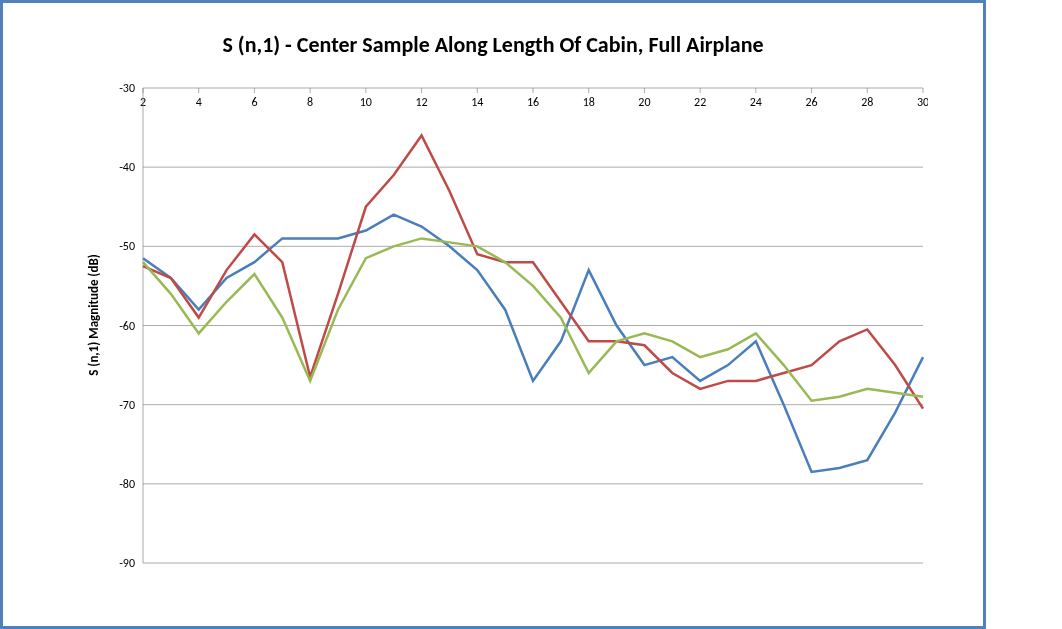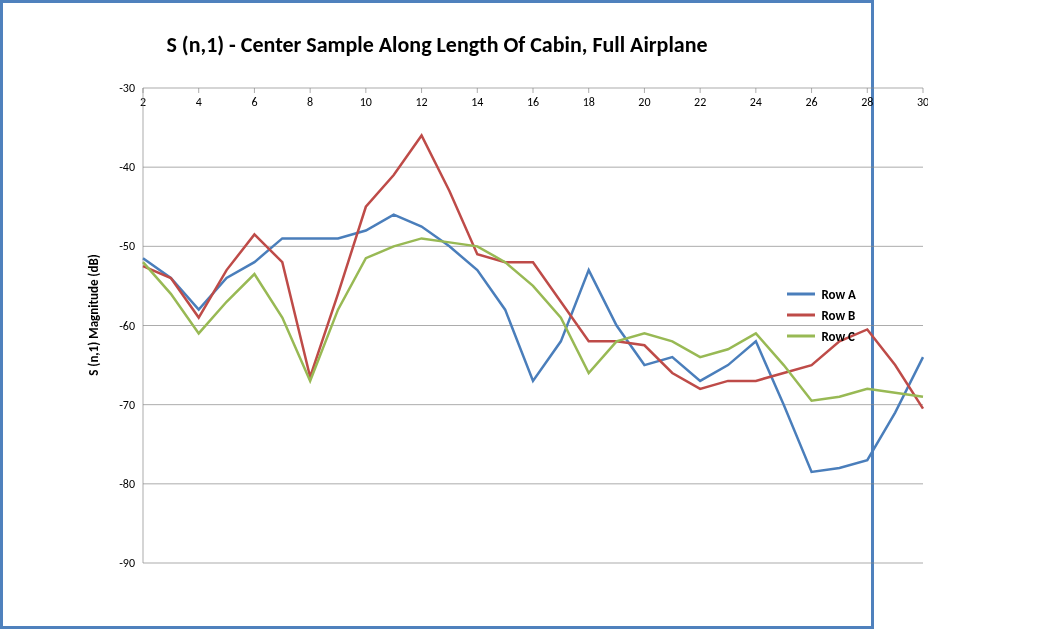--- a/index.html
+++ b/index.html
@@ -2,21 +2,21 @@
 <html><head>
 <meta charset="utf-8">
 <style>
   body {
     margin: 0;
     padding: 0;
     font-family: Calibri, Arial, sans-serif;
     background: #fff;
   }
   .frame {
-    width: 874px;
+    width: 986px;
     height: 629px;
     box-sizing: border-box;
     border: 3px solid #4f81bd;
     position: relative;
     background: #fff;
   }
   .title {
     position: absolute;
     top: 28px;
     left: 0;
@@ -111,27 +111,13 @@
       <text x="713.5714285714286" y="28" text-anchor="middle" font-size="12" font-family="Calibri,Arial" fill="#000">26</text>
       <line x1="769.2857142857143" x2="769.2857142857143" y1="10" y2="15" stroke="#888" stroke-width="0.7"></line>
       <text x="769.2857142857143" y="28" text-anchor="middle" font-size="12" font-family="Calibri,Arial" fill="#000">28</text>
       <line x1="825" x2="825" y1="10" y2="15" stroke="#888" stroke-width="0.7"></line>
       <text x="825" y="28" text-anchor="middle" font-size="12" font-family="Calibri,Arial" fill="#000">30</text>
       <line x1="45" x2="45" y1="10" y2="485" stroke="#888" stroke-width="0.7"></line>
       <path d="M45 180.20833333333334 L72.85714285714286 200 L100.71428571428571 231.66666666666666 L128.57142857142856 200 L156.42857142857142 184.16666666666666 L184.28571428571428 160.41666666666666 L212.14285714285714 160.41666666666666 L240 160.41666666666666 L267.85714285714283 152.5 L295.7142857142857 136.66666666666669 L323.57142857142856 148.54166666666669 L351.42857142857144 168.33333333333331 L379.2857142857143 192.08333333333334 L407.14285714285717 231.66666666666666 L435 302.9166666666667 L462.85714285714283 263.33333333333337 L490.71428571428567 192.08333333333334 L518.5714285714286 247.5 L546.4285714285714 287.08333333333337 L574.2857142857143 279.1666666666667 L602.1428571428571 302.9166666666667 L630 287.08333333333337 L657.8571428571429 263.33333333333337 L685.7142857142857 326.66666666666663 L713.5714285714286 393.9583333333333 L741.4285714285714 390 L769.2857142857143 382.0833333333333 L797.1428571428571 334.5833333333333 L825 279.1666666666667 " fill="none" stroke="#4a7ebb" stroke-width="2.5"></path>
       <path d="M45 188.125 L72.85714285714286 200 L100.71428571428571 239.58333333333334 L128.57142857142856 192.08333333333334 L156.42857142857142 156.45833333333334 L184.28571428571428 184.16666666666666 L212.14285714285714 298.9583333333333 L240 215.83333333333334 L267.85714285714283 128.75 L295.7142857142857 97.08333333333333 L323.57142857142856 57.5 L351.42857142857144 112.91666666666667 L379.2857142857143 176.25 L407.14285714285717 184.16666666666666 L435 184.16666666666666 L462.85714285714283 223.75 L490.71428571428567 263.33333333333337 L518.5714285714286 263.33333333333337 L546.4285714285714 267.29166666666663 L574.2857142857143 295 L602.1428571428571 310.8333333333333 L630 302.9166666666667 L657.8571428571429 302.9166666666667 L685.7142857142857 295 L713.5714285714286 287.08333333333337 L741.4285714285714 263.33333333333337 L769.2857142857143 251.45833333333331 L797.1428571428571 287.08333333333337 L825 330.625 " fill="none" stroke="#be4b48" stroke-width="2.5"></path>
       <path d="M45 184.16666666666666 L72.85714285714286 215.83333333333334 L100.71428571428571 255.41666666666669 L128.57142857142856 223.75 L156.42857142857142 196.04166666666666 L184.28571428571428 239.58333333333334 L212.14285714285714 302.9166666666667 L240 231.66666666666666 L267.85714285714283 180.20833333333334 L295.7142857142857 168.33333333333331 L323.57142857142856 160.41666666666666 L351.42857142857144 164.375 L379.2857142857143 168.33333333333331 L407.14285714285717 184.16666666666666 L435 207.91666666666669 L462.85714285714283 239.58333333333334 L490.71428571428567 295 L518.5714285714286 263.33333333333337 L546.4285714285714 255.41666666666669 L574.2857142857143 263.33333333333337 L602.1428571428571 279.1666666666667 L630 271.25 L657.8571428571429 255.41666666666669 L685.7142857142857 287.08333333333337 L713.5714285714286 322.7083333333333 L741.4285714285714 318.75 L769.2857142857143 310.8333333333333 L797.1428571428571 314.7916666666667 L825 318.75 " fill="none" stroke="#98b954" stroke-width="2.5"></path>
     </svg>
-  <div class="legend" id="legend">
-      <div class="legend-row">
-        <div class="legend-swatch" style="background: rgb(74, 126, 187);"></div>
-        <span>Row A</span>
-      </div>
-      <div class="legend-row">
-        <div class="legend-swatch" style="background: rgb(190, 75, 72);"></div>
-        <span>Row B</span>
-      </div>
-      <div class="legend-row">
-        <div class="legend-swatch" style="background: rgb(152, 185, 84);"></div>
-        <span>Row C</span>
-      </div>
-    </div>
 </div>
 
 </body></html>

